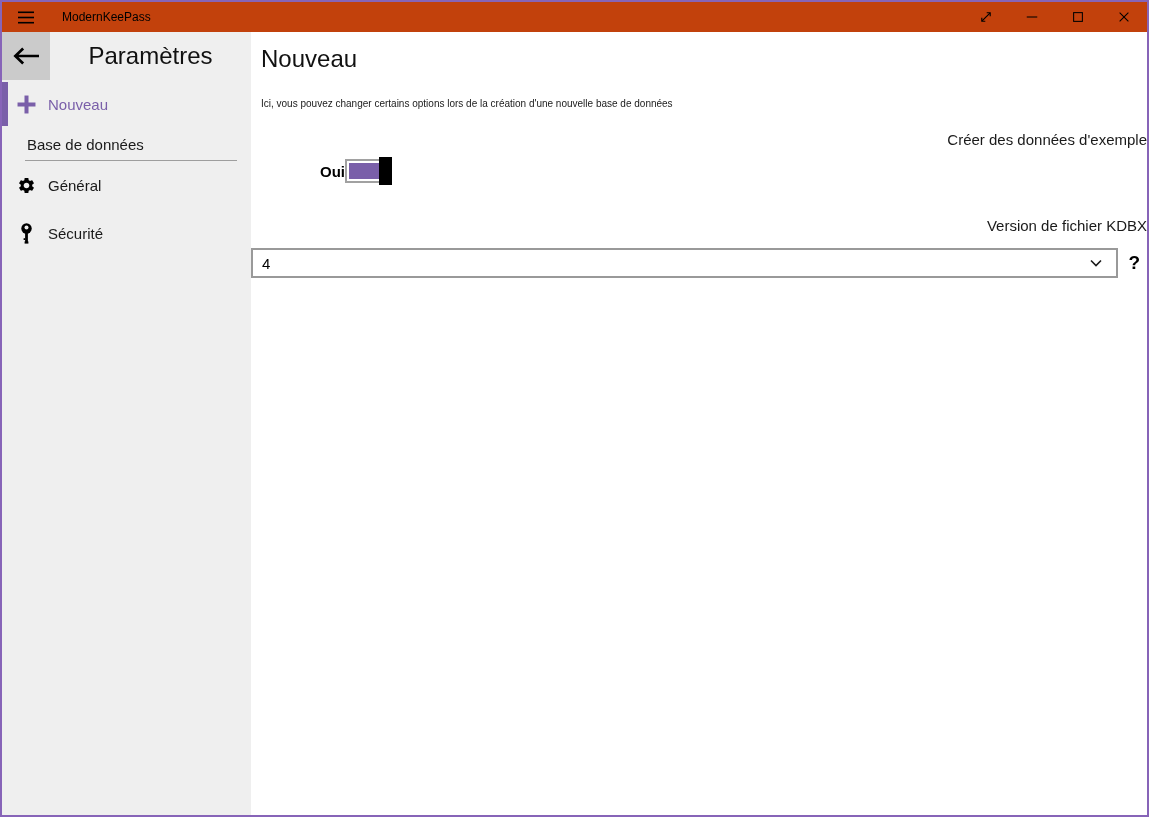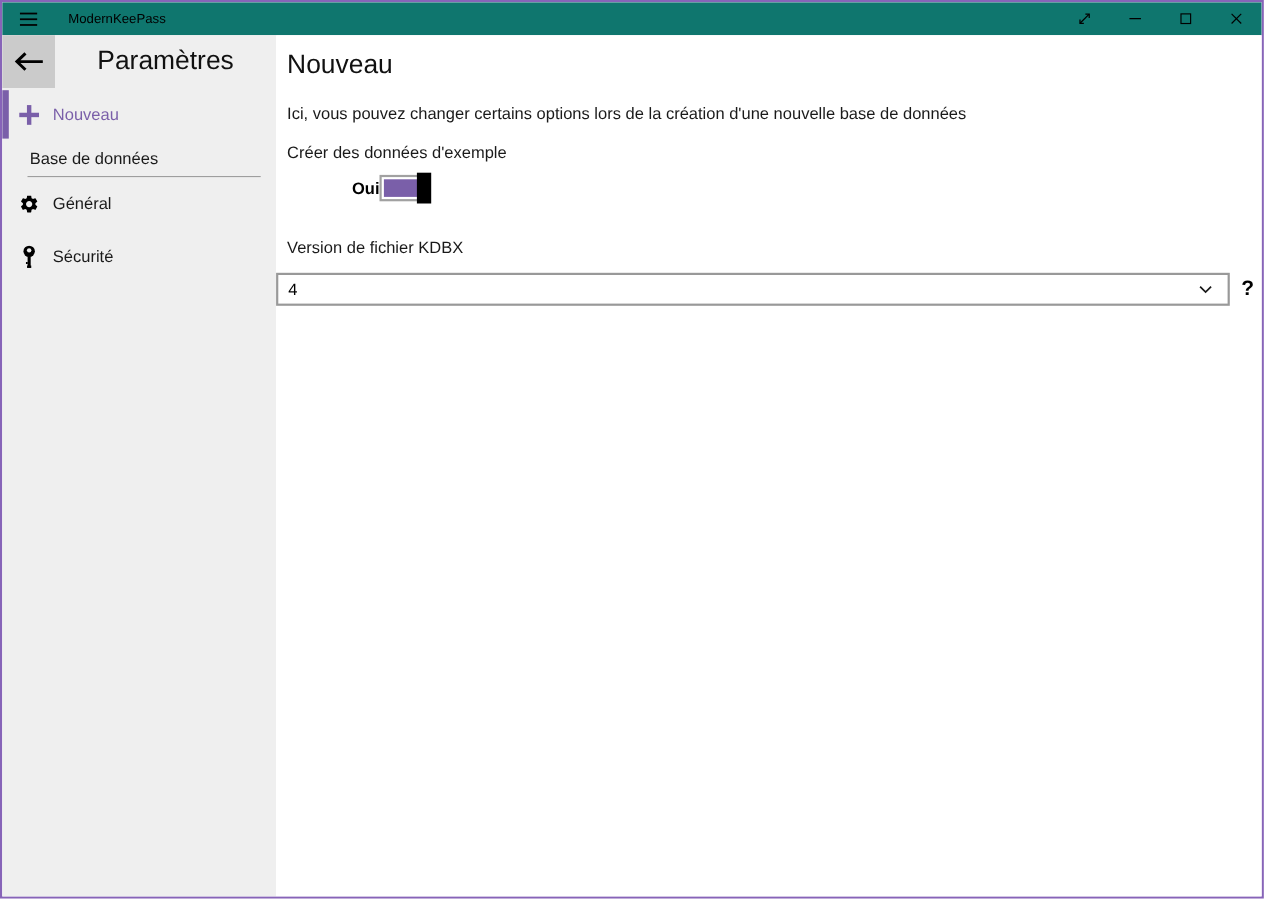--- a/index.html
+++ b/index.html
@@ -8,21 +8,21 @@
 
   .window {
     width: 1149px; height: 817px;
     border: 2px solid #8764B8;
     display: flex; flex-direction: column;
     background: #fff;
     overflow: hidden;
   }
 
   
-  .titlebar { height: 30px; background: #0f766e; display: flex; align-items: center; flex: 0 0 auto; }
+  .titlebar { height: 30px; background: #c2410c; display: flex; align-items: center; flex: 0 0 auto; }
   .tb-menu-btn { width: 48px; height: 30px; display: flex; align-items: center; justify-content: center; background: transparent; border: none; cursor: pointer; }
   .tb-title { font-size: 12px; color: #000; margin-left: 12px; white-space: nowrap; }
   .tb-controls { margin-left: auto; display: flex; height: 30px; }
   .tb-btn { width: 46px; height: 30px; display: flex; align-items: center; justify-content: center; background: transparent; border: none; cursor: pointer; }
 
   
   .app-body { flex: 1; display: flex; min-height: 0; }
 
   
   .sidebar { width: 249px; flex: 0 0 249px; background: #EFEFEF; display: flex; flex-direction: column; }
@@ -34,22 +34,22 @@
 
   .nav-item { height: 48px; display: flex; align-items: center; position: relative; cursor: pointer; }
   .nav-item .icon-box { width: 44px; margin-left: 2px; display: flex; align-items: center; justify-content: center; flex: 0 0 44px; }
   .nav-item .nav-label { font-size: 15px; color: #1a1a1a; }
   .nav-item.selected .nav-label { color: #7A5FA9; }
   .nav-item.selected::before { content: ""; position: absolute; left: 0; top: 2px; bottom: 2px; width: 6px; background: #7A5FA9; }
 
   
   .main { flex: 1; background: #fff; padding-top: 13px; min-width: 0; }
   .page-title { font-size: 24px; line-height: 28px; font-weight: 400; margin: 0 0 0 10px; color: #111; }
-  .desc { font-size: 15px; line-height: 16px; margin: 23px 10px 0 10px; color: #1a1a1a; }
-  .field-label { font-size: 15px; line-height: 16px; margin: 20px 0 0 10px; color: #1a1a1a; }
+  .desc { font-size: 10px; line-height: 16px; margin: 23px 10px 0 10px; color: #1a1a1a; }
+  .field-label { font-size: 15px; line-height: 16px; margin: 20px 0 0 10px; color: #1a1a1a; text-align: right; }
   .field-label.kdbx { margin-top: 33px; }
 
   .toggle-row { margin-top: 9px; height: 28px; display: flex; align-items: center; padding-left: 10px; }
   .toggle-state { font-size: 15px; font-weight: 700; width: 84px; text-align: right; }
   .toggle { position: relative; width: 46px; height: 24px; border: 2px solid #A1A1A1; background: #fff; padding: 2px; cursor: pointer; }
   .toggle-fill { width: 100%; height: 100%; background: #7A5FA9; }
   .toggle-thumb { position: absolute; top: -4px; right: -3px; width: 13px; height: 28px; background: #000; }
 
   .combo-row { margin-top: 14px; display: flex; align-items: center; height: 30px; }
   .combobox { flex: 1; height: 30px; border: 2px solid #999; background: #fff; display: flex; align-items: center; cursor: pointer; }

